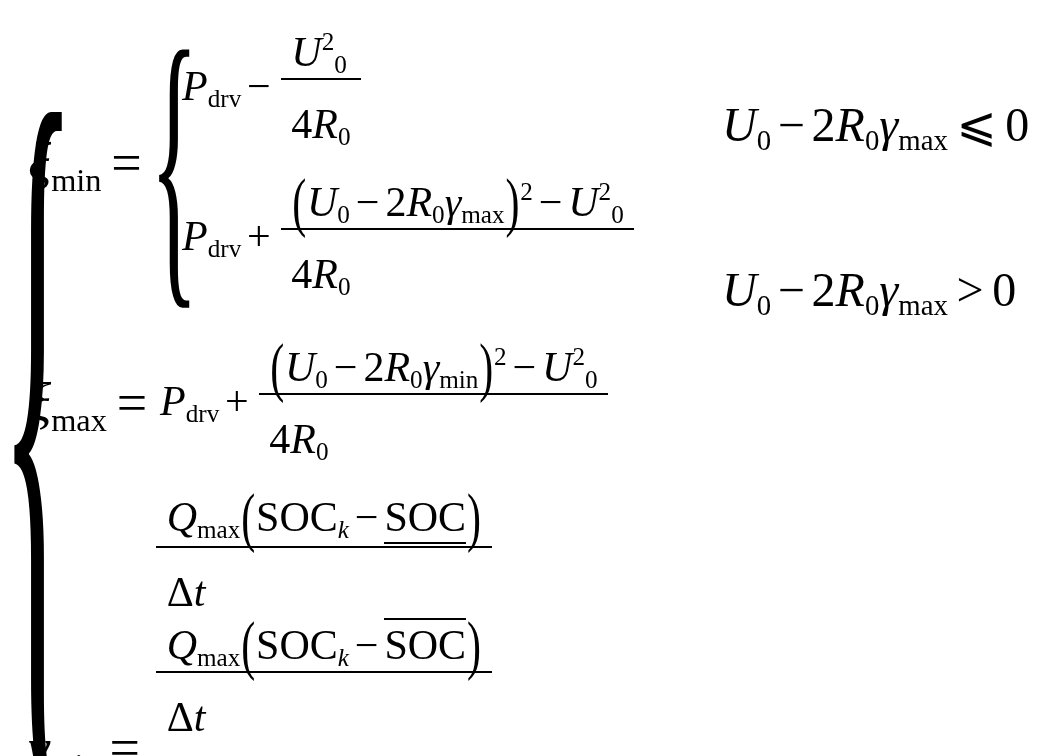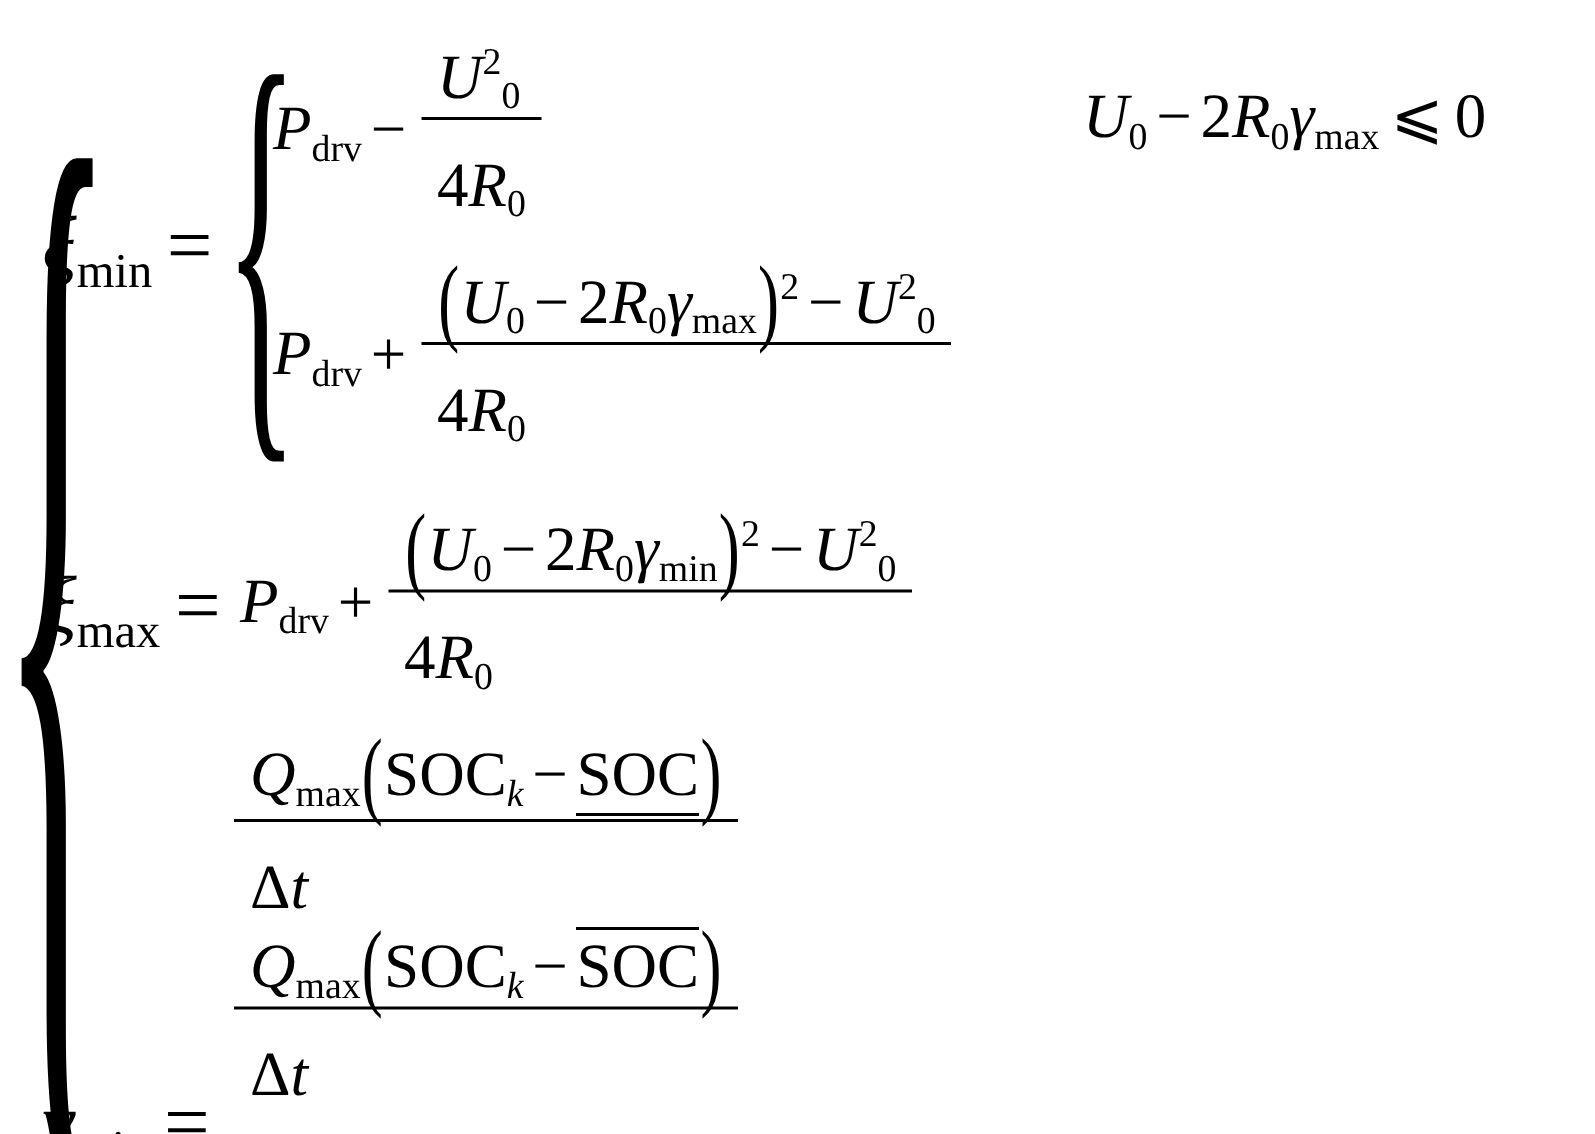--- a/index.html
+++ b/index.html
@@ -85,21 +85,21 @@
     font-size: 96px;
     transform: scale(1.05, 3.25);
     transform-origin: left top;
   }
 
   
   .row { position: absolute; white-space: nowrap; }
 
   .lhs { font-size: 54px; }
   .body { font-size: 42px; }
-  .cond { font-size: 42px; }
+  .cond { font-size: 48px; margin-top: 44px; }
 
   #lhs-ximin  { left: 28px;  top: 132px; }
   #lhs-ximax  { left: 28px;  top: 372px; }
   #lhs-gmax   { left: 28px;  top: 520px; }
   #lhs-gmin   { left: 28px;  top: 675px; margin-top: 42px; }
 
   #case1-body { left: 182px; top: 30px; }
   #case2-body { left: 182px; top: 180px; }
   #case1-cond { left: 722px; top: 52px; }
   #case2-cond { left: 722px; top: 218px; }
@@ -132,20 +132,23 @@
     <span class="mi">U</span><span class="sub">0</span><span class="op">−</span><span class="mnum">2</span><span class="mi">R</span><span class="sub">0</span><span class="mi">γ</span><span class="sub">max</span><span class="rel">⩽</span><span class="mnum">0</span>
   </div>
 
   <div class="row body" id="case2-body">
     <span class="mi">P</span><span class="sub">drv</span><span class="op">+</span><span class="frac">
       <span class="num"><span class="paren">(</span><span class="mi">U</span><span class="sub">0</span><span class="op">−</span><span class="mnum">2</span><span class="mi">R</span><span class="sub">0</span><span class="mi">γ</span><span class="sub">max</span><span class="paren">)</span><span class="sup">2</span><span class="op">−</span><span class="mi">U</span><span class="sup">2</span><span class="sub">0</span></span>
       <span class="den"><span class="mnum">4</span><span class="mi">R</span><span class="sub">0</span></span>
     </span>
   </div>
 
+  <div class="row cond" id="case2-cond">
+    <span class="mi">U</span><span class="sub">0</span><span class="op">−</span><span class="mnum">2</span><span class="mi">R</span><span class="sub">0</span><span class="mi">γ</span><span class="sub">max</span><span class="rel">&gt;</span><span class="mnum">0</span>
+  </div>
 
   <div class="row lhs" id="lhs-ximax">
     <span class="mi">ξ</span><span class="sub">max</span><span class="rel">=</span>
   </div>
 
   <div class="row body" id="ximax-body">
     <span class="mi">P</span><span class="sub">drv</span><span class="op">+</span><span class="frac">
       <span class="num"><span class="paren">(</span><span class="mi">U</span><span class="sub">0</span><span class="op">−</span><span class="mnum">2</span><span class="mi">R</span><span class="sub">0</span><span class="mi">γ</span><span class="sub">min</span><span class="paren">)</span><span class="sup">2</span><span class="op">−</span><span class="mi">U</span><span class="sup">2</span><span class="sub">0</span></span>
       <span class="den"><span class="mnum">4</span><span class="mi">R</span><span class="sub">0</span></span>
     </span>

